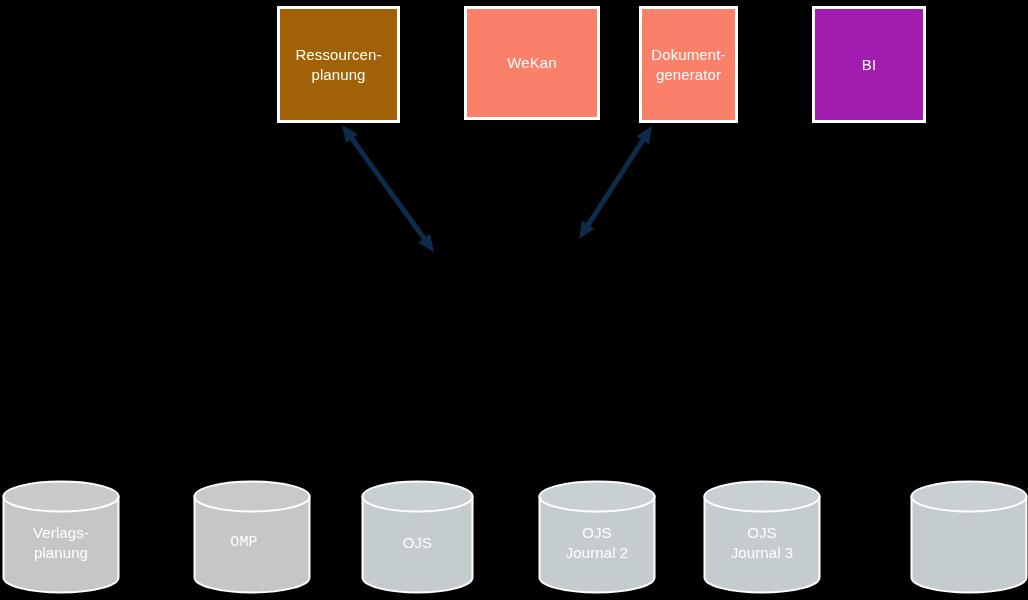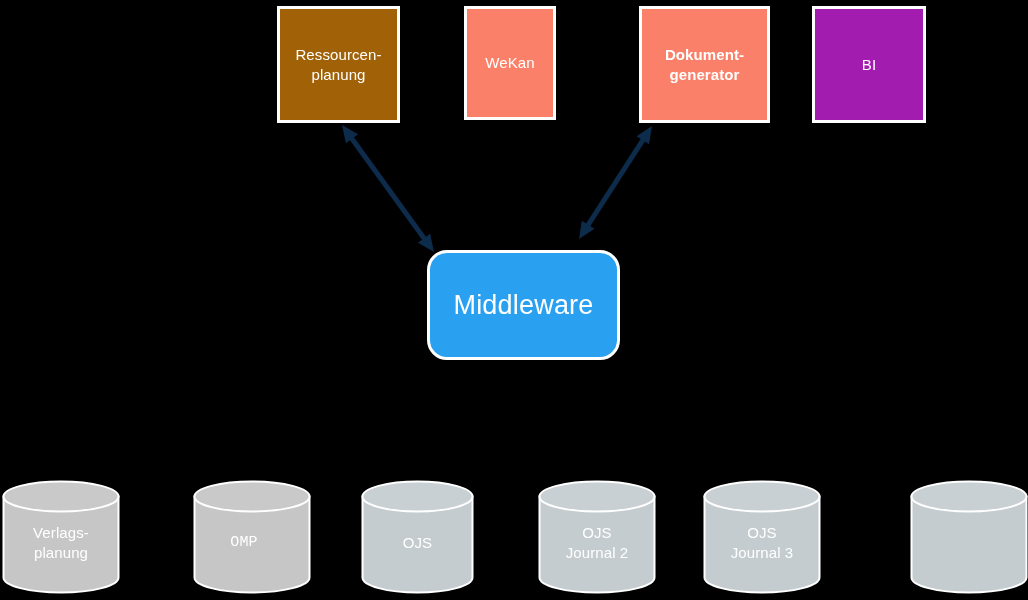--- a/index.html
+++ b/index.html
@@ -83,29 +83,26 @@
   }
 </style>
 </head>
 <body>
 
 <div id="canvas">
 
   <div id="apps-layer">
       <div class="app-box" style="left: 277px; top: 6px; width: 123px; height: 117px; background: #a16207;"><span>Ressourcen-
 planung</span></div>
-      <div class="app-box" style="left: 464px; top: 6px; width: 92px; height: 114px; background: rgb(250, 128, 105);"><span>WeKan</span></div>
-      <div class="app-box" style="left: 639px; top: 6px; width: 131px; height: 117px; background: rgb(250, 128, 105); font-weight: bold;"><span>Dokument-
+      <div class="app-box" style="left: 464px; top: 6px; width: 136px; height: 114px; background: rgb(250, 128, 105);"><span>WeKan</span></div>
+      <div class="app-box" style="left: 639px; top: 6px; width: 99px; height: 117px; background: rgb(250, 128, 105);"><span>Dokument-
 generator</span></div>
       <div class="app-box" style="left: 812px; top: 6px; width: 114px; height: 117px; background: #a21caf;"><span>BI</span></div>
     </div>
 
-  <div class="middleware-box" id="middleware-node" style="left: 427px; top: 250px; width: 193px; height: 110px; background: rgb(42, 160, 240);">
-    <span>Middleware</span>
-  </div>
 
   <svg class="arrow-layer" id="arrow-layer" viewBox="0 0 1028 600">
       <g>
         <line x1="426.37349736304805" y1="241.4721104902946" x2="349.62650263695195" y2="135.5278895097054" stroke="#0D2B4A" stroke-width="5"></line>
         <path d="M 342 125 L 358.04690124238255 134.36733476060402 L 345.8993364234917 143.1671454955486 Z" fill="#0D2B4A"></path>
         <path d="M 434 252 L 417.95309875761745 242.63266523939598 L 430.1006635765083 233.8328545044514 Z" fill="#0D2B4A"></path>
       </g>
       <g>
         <line x1="586.0542511962876" y1="228.08040568245895" x2="644.9457488037124" y2="136.91959431754105" stroke="#0D2B4A" stroke-width="5"></line>
         <path d="M 652 126 L 649.0749759265129 144.34922979771963 L 636.475444021658 136.20970918661854 Z" fill="#0D2B4A"></path>

